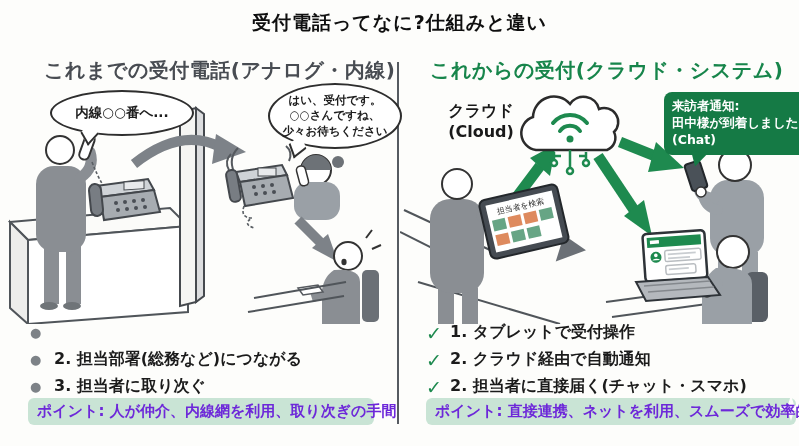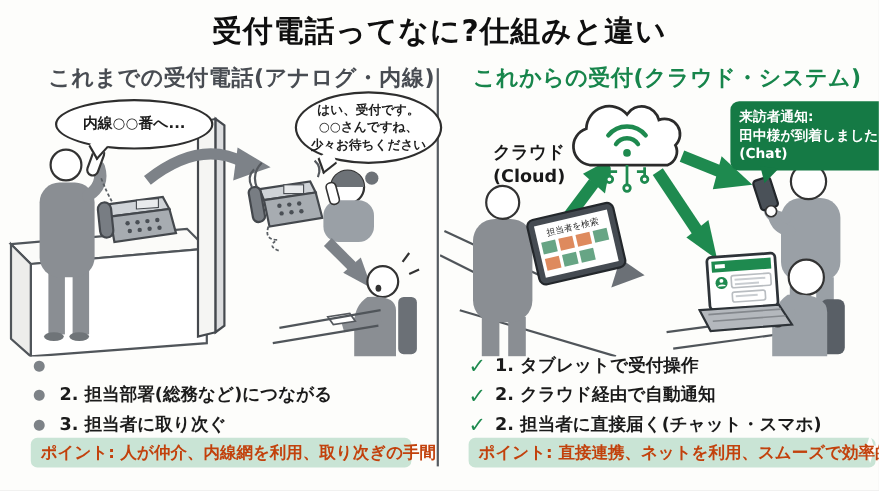--- a/index.html
+++ b/index.html
@@ -1,19 +1,19 @@
 <!DOCTYPE html>
 <html><head>
 <meta charset="utf-8">
 <style>
   html,body{margin:0;padding:0;background:#e8e8e8;}
   .stage{position:relative;width:799px;height:446px;background:#fdfdfb;overflow:hidden;
          font-family:"DejaVu Sans","Liberation Sans",sans-serif;color:#151515;}
   .title{position:absolute;top:10px;left:0;width:100%;text-align:center;
-         font-size:27px;font-weight:bold;color:#0f0f0f;letter-spacing:1px;}
+         font-size:19px;font-weight:bold;color:#0f0f0f;letter-spacing:1px;}
   .col-heading{position:absolute;top:57px;font-size:20px;font-weight:bold;letter-spacing:.5px;white-space:nowrap;}
   .left-heading{left:44px;color:#484c52;}
   .right-heading{left:430px;color:#17854b;}
   .divider{position:absolute;left:397px;top:62px;width:2px;height:362px;background:#565b61;}
   svg{position:absolute;display:block;}
   .illu-left{left:0;top:86px;}
   .illu-right{left:400px;top:86px;}
 
   .bubble{position:absolute;background:#fff;border:2px solid #2e2e2e;border-radius:50%;
           display:flex;align-items:center;justify-content:center;text-align:center;
@@ -22,39 +22,39 @@
   .bubble::after{content:"";position:absolute;width:13px;height:13px;background:#fff;
           border-right:2px solid #2e2e2e;border-bottom:2px solid #2e2e2e;}
   .bubble1{left:50px;top:90px;width:140px;height:42px;font-size:13.5px;}
   .bubble1::after{bottom:-7px;left:30px;transform:rotate(60deg) skewX(18deg);}
   .bubble2{left:268px;top:83px;width:130px;height:62px;font-size:11.5px;}
   .bubble2::after{bottom:-7px;left:20px;transform:rotate(70deg) skewX(18deg);}
   .bubble3{left:222px;top:248px;width:98px;height:50px;font-size:12px;}
   .bubble3::after{right:-7px;top:20px;transform:rotate(-30deg) skewY(-18deg);}
 
   .cloud-label{position:absolute;left:446px;top:101px;width:70px;text-align:center;
-          font-size:16px;font-weight:600;color:#191919;line-height:1.3;z-index:2;margin-top:28px;}
+          font-size:16px;font-weight:600;color:#191919;line-height:1.3;z-index:2;}
   .notif{position:absolute;left:664px;top:92px;width:130px;padding:6px 8px;background:#157a45;
           color:#fff;font-size:12.5px;font-weight:bold;line-height:1.35;border-radius:8px;z-index:3;}
   .notif .btext{white-space:pre-line;}
   .notif::after{content:"";position:absolute;bottom:-12px;left:26px;width:0;height:0;
           border-left:6px solid transparent;border-right:11px solid transparent;
           border-top:15px solid #157a45;transform:rotate(8deg);}
 
   .steps{position:absolute;top:319px;z-index:2;}
   .left-steps{left:30px;}
   .right-steps{left:426px;}
   .step{display:flex;align-items:center;height:27px;font-size:16px;font-weight:600;color:#1b1b1b;white-space:nowrap;}
   .step .marker{display:inline-block;width:24px;text-align:left;}
   .left-steps .marker{color:#7d8287;font-size:13px;}
   .right-steps .marker{color:#1e8a4f;font-size:19px;font-weight:bold;}
 
   .point{position:absolute;top:398px;height:27px;background:#c9e4d5;border-radius:6px;
          display:flex;align-items:center;padding:0 9px;font-size:15px;font-weight:600;
-         color:#c2410c;white-space:nowrap;z-index:2;}
+         color:#6d28d9;white-space:nowrap;z-index:2;}
   .left-point{left:28px;width:328px;}
   .right-point{left:426px;width:352px;}
   .sparkle{position:absolute;right:-8px;top:-3px;width:26px;height:26px;background:#fdfdfb;z-index:0;
          clip-path:polygon(50% 0,62% 38%,100% 50%,62% 62%,50% 100%,38% 62%,0 50%,38% 38%);}
   .point .ptext{position:relative;z-index:1;}
 </style>
 </head>
 <body>
 
 <div class="stage">

